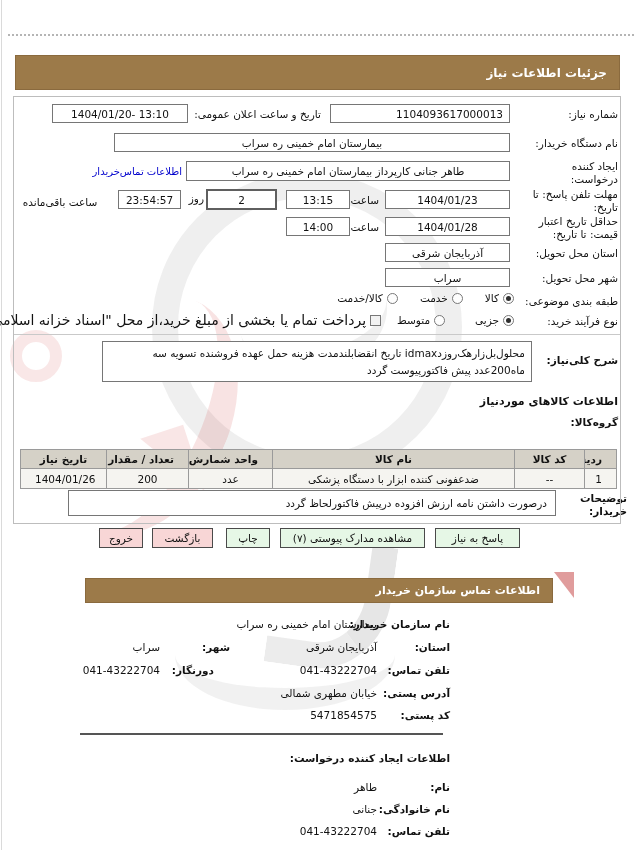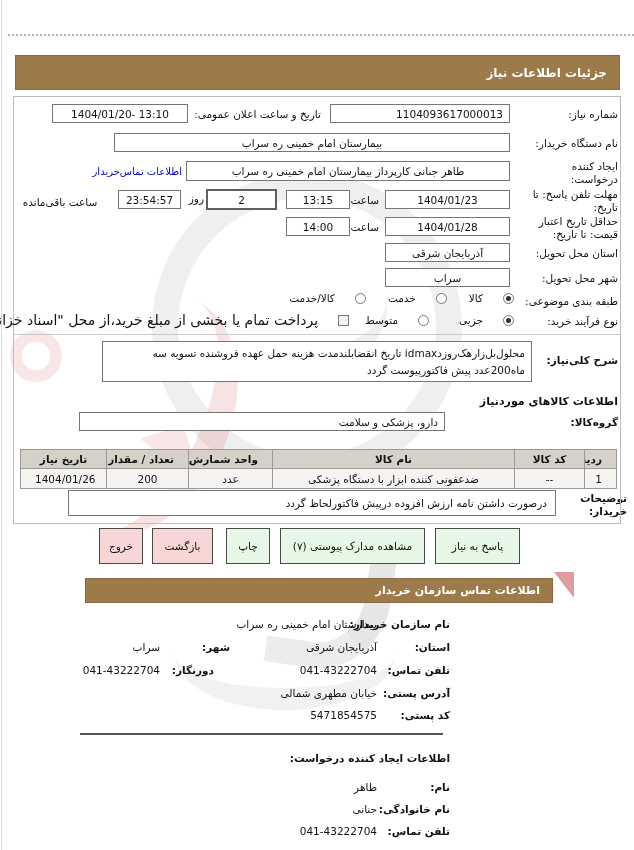--- a/index.html
+++ b/index.html
@@ -23,23 +23,23 @@
     padding:0 12px;box-sizing:border-box;
   }
   .panel{position:absolute;border:1px solid #bdbdbd;background:transparent;}
   .dotted{position:absolute;border-top:2px dotted #b5b5b5;height:0;}
   .hline{position:absolute;border-top:1px solid #c9c9c9;height:0;}
   .radio{display:inline-block;width:11px;height:11px;border:1px solid #787878;border-radius:50%;
     background:#fdfdfd;box-sizing:border-box;vertical-align:middle;flex:0 0 auto;}
   .radio.sel::after{content:"";display:block;width:5px;height:5px;margin:2px auto;background:#2f2f2f;border-radius:50%;}
   .chk{display:inline-block;width:11px;height:11px;border:1px solid #787878;background:#f2f2f2;
     box-sizing:border-box;vertical-align:middle;flex:0 0 auto;}
-  .ropt{display:flex;align-items:center;gap:20px;font-size:10.5px;white-space:nowrap;text-align:center;}
+  .ropt{display:flex;align-items:center;gap:4px;font-size:10.5px;white-space:nowrap;text-align:center;}
   .btn{
-    position:absolute;height:36px;display:flex;align-items:center;justify-content:center;
+    position:absolute;height:20px;display:flex;align-items:center;justify-content:center;
     font-size:10.5px;border:1px solid #4a4a4a;box-sizing:border-box;cursor:pointer;white-space:nowrap;
   }
   .btn.green{background:#e6f7e6;}
   .btn.red{background:#f8d6d6;}
   table.goods{position:absolute;border-collapse:collapse;table-layout:fixed;direction:rtl;}
   table.goods th,table.goods td{
     border:1px solid #9a9a9a;font-size:10.5px;text-align:center;padding:1px 14px;
     overflow:hidden;white-space:nowrap;
   }
   table.goods th{background:#d5d1c7;font-weight:bold;height:16px;}
@@ -165,23 +165,20 @@
   <div class="hline" style="top:334px;right:14px;left:14px;z-index:1;"></div>
 
   <div class="lbl b" style="top:354px;right:16px;width:104px;white-space:nowrap;">شرح کلی‌نیاز:</div>
   <div class="box" style="top:341px;right:102px;width:430px;height:41px;white-space:normal;justify-content:flex-start;align-items:center;padding:2px 6px;text-align:right;line-height:1.55;z-index:2;">
     <span>محلول‌بل‌زارهک‌روزدidmax تاریخ انقضابلندمدت هزینه حمل عهده فروشنده تسویه سه ماه200عدد پیش فاکتورپیوست گردد</span>
   </div>
 
   <div class="lbl b" style="top:395px;right:16px;width:170px;white-space:nowrap;font-size:11px;">اطلاعات کالاهای موردنیاز</div>
 
   <div class="lbl b" style="top:416px;right:16px;width:88px;white-space:nowrap;">گروه‌کالا:</div>
-  <div class="box rt" style="top:412px;right:189px;width:366px;height:19px;z-index:2;">
-    <span>دارو، پزشکی و سلامت</span>
-  </div>
 
   <table class="goods" style="top:449px;right:17px;width:596px;z-index:2;">
     <colgroup>
       <col style="width:32px">
         <col style="width:70px">
         <col style="width:242px">
       <col style="width:84px">
         <col style="width:82px">
         <col style="width:86px">
     </colgroup>

